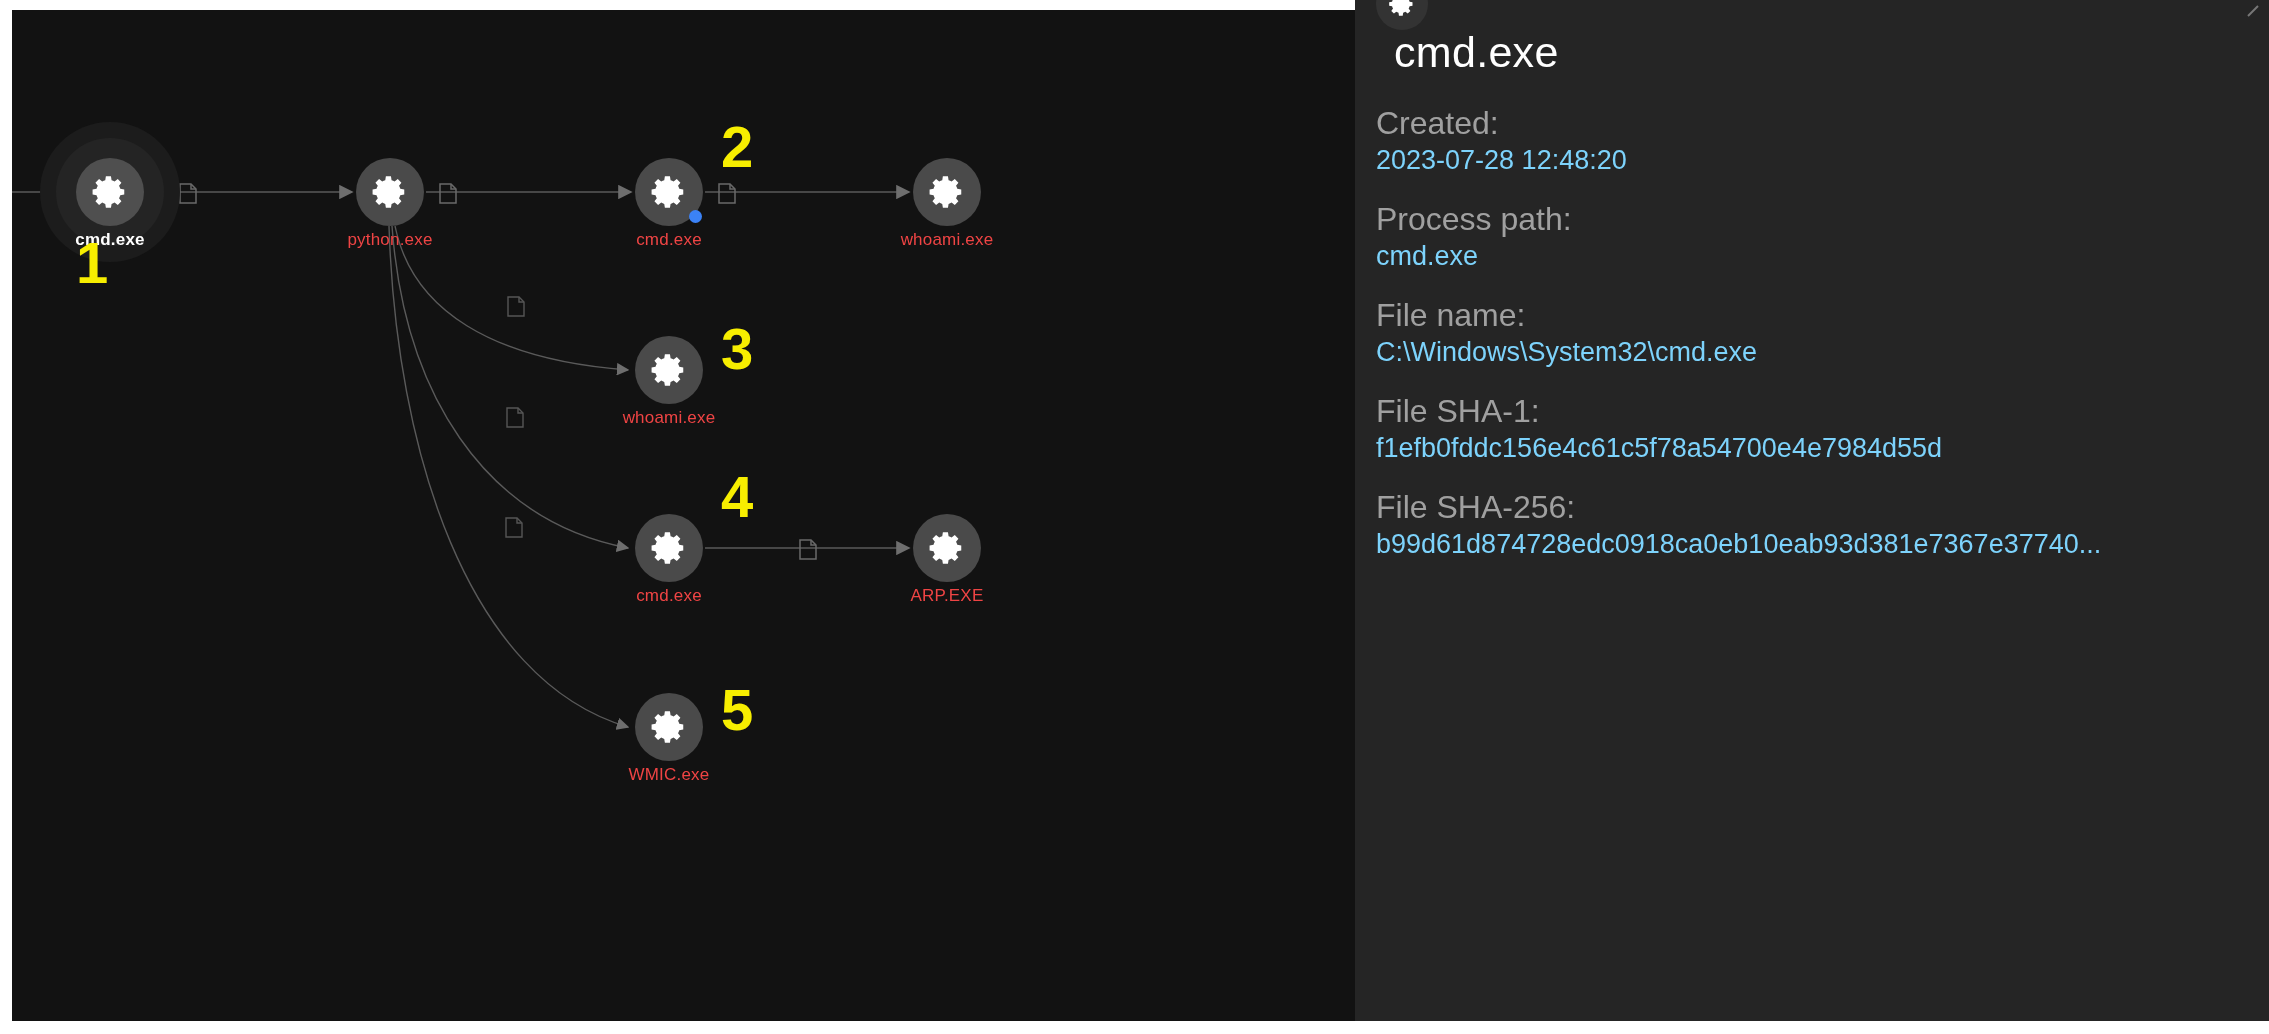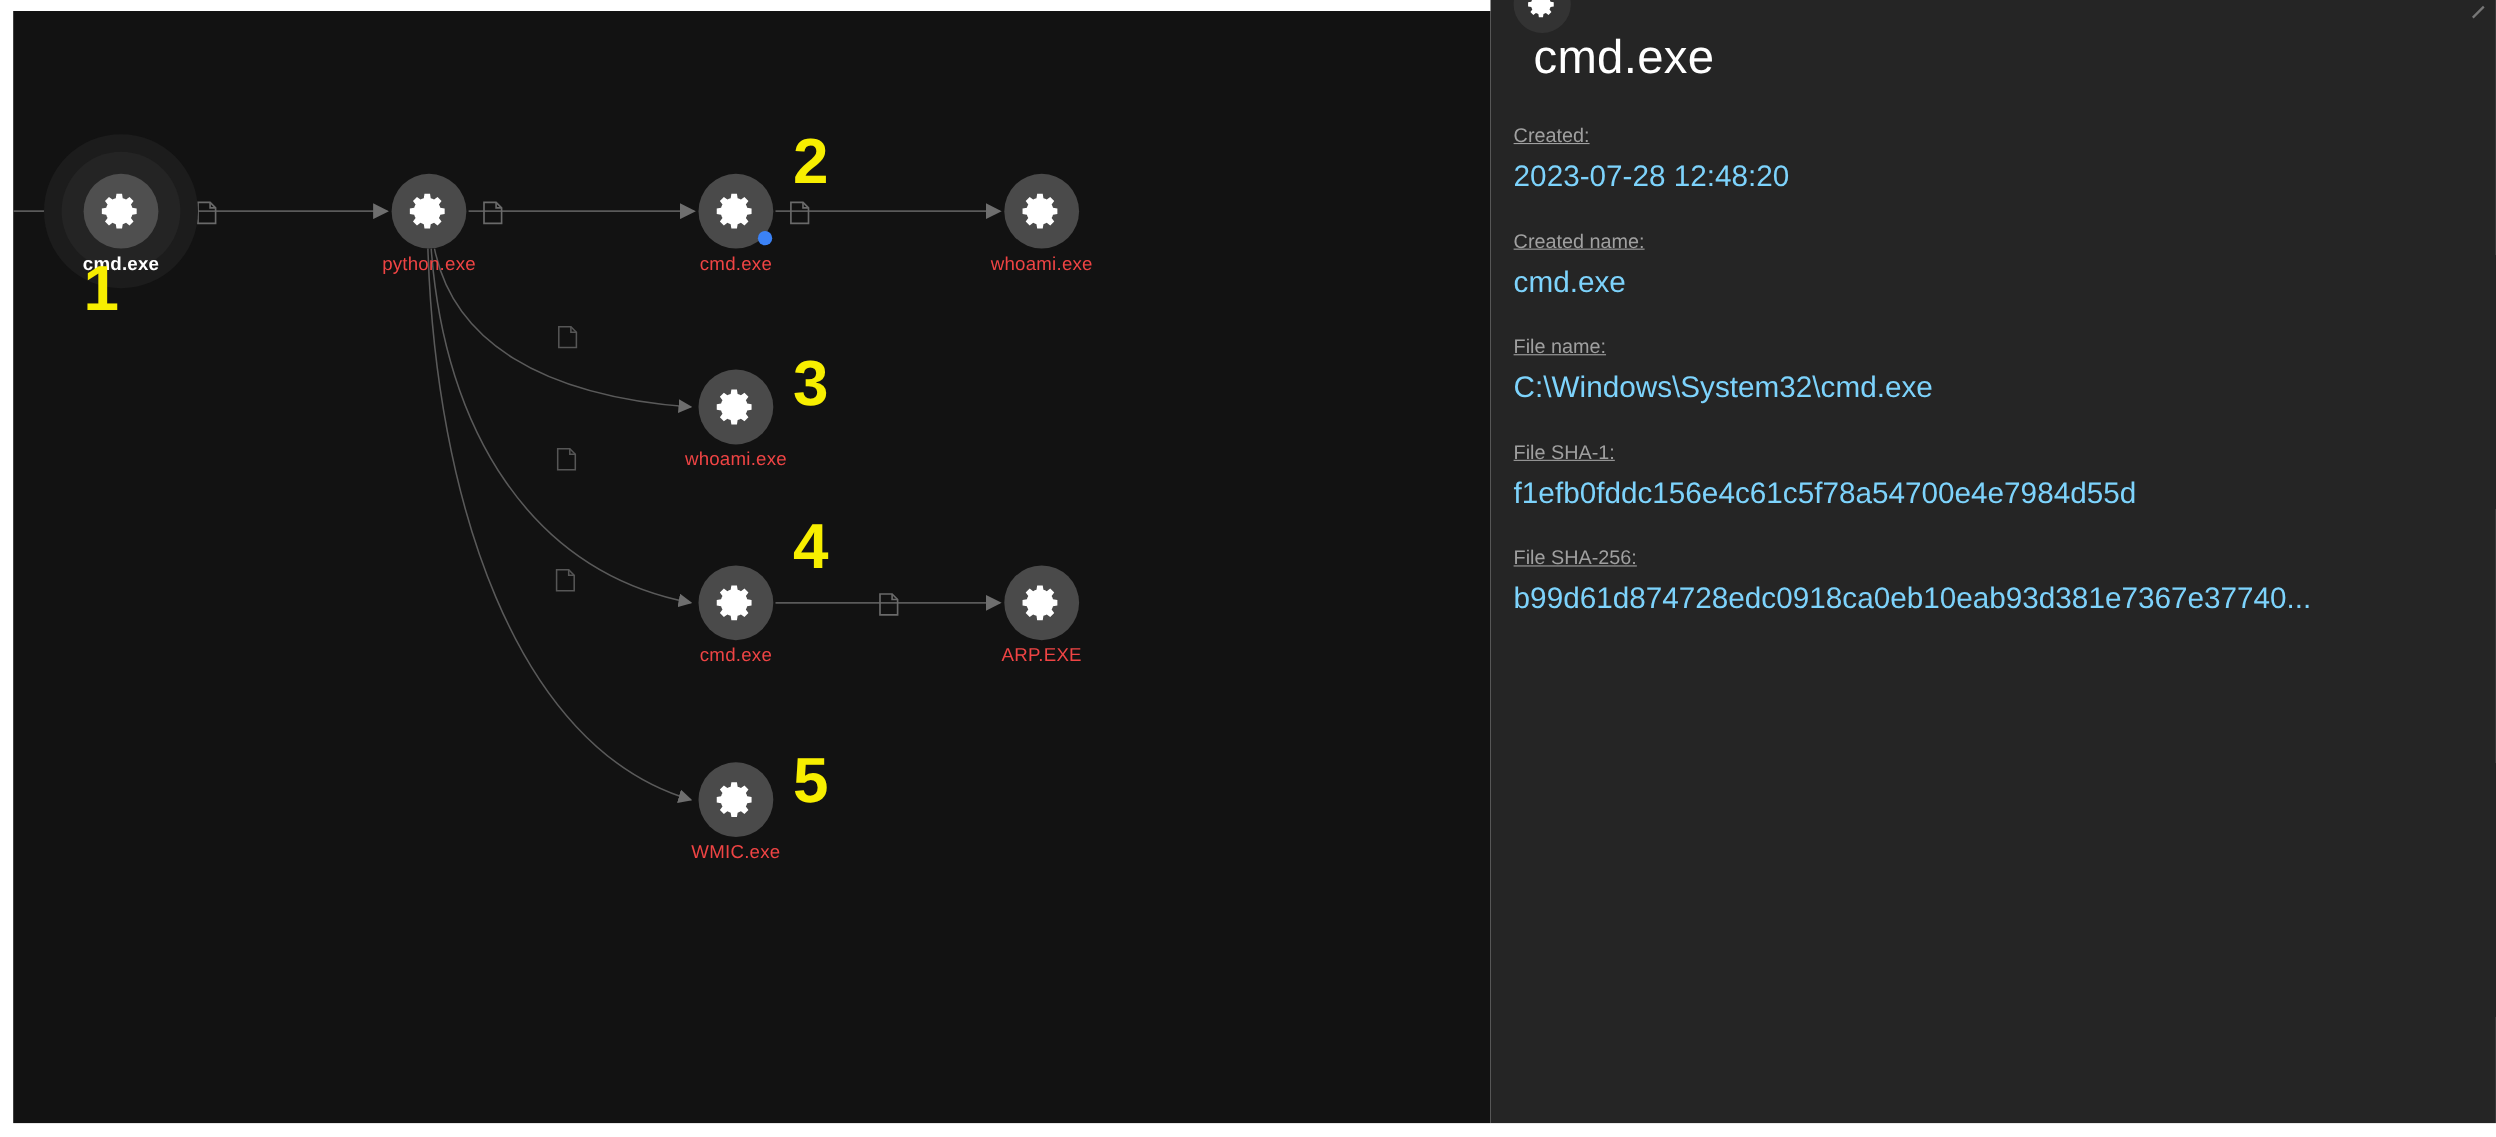--- a/index.html
+++ b/index.html
@@ -150,24 +150,23 @@
     left: 21px;
     top: 105px;
     right: 0;
   }
 
   .field {
     margin-bottom: 22px;
   }
   .field .f-label {
     color: #a0a0a0;
-    font-size: 18px;
+    font-size: 32px;
     line-height: 36px;
     white-space: nowrap;
-    text-decoration: underline;
   }
   .field .f-value {
     color: #7dd3fc;
     font-size: 27px;
     line-height: 38px;
     white-space: nowrap;
     overflow: hidden;
   }
 
   #corner-mark {
@@ -334,21 +333,21 @@
     </svg>
 
     <div id="field-list">
 
       <div class="field">
         <div class="f-label">Created:</div>
         <div class="f-value">2023-07-28 12:48:20</div>
       </div>
 
       <div class="field">
-        <div class="f-label">Created name:</div>
+        <div class="f-label">Process path:</div>
         <div class="f-value">cmd.exe</div>
       </div>
 
       <div class="field">
         <div class="f-label">File name:</div>
         <div class="f-value">C:\Windows\System32\cmd.exe</div>
       </div>
 
       <div class="field">
       </div>

